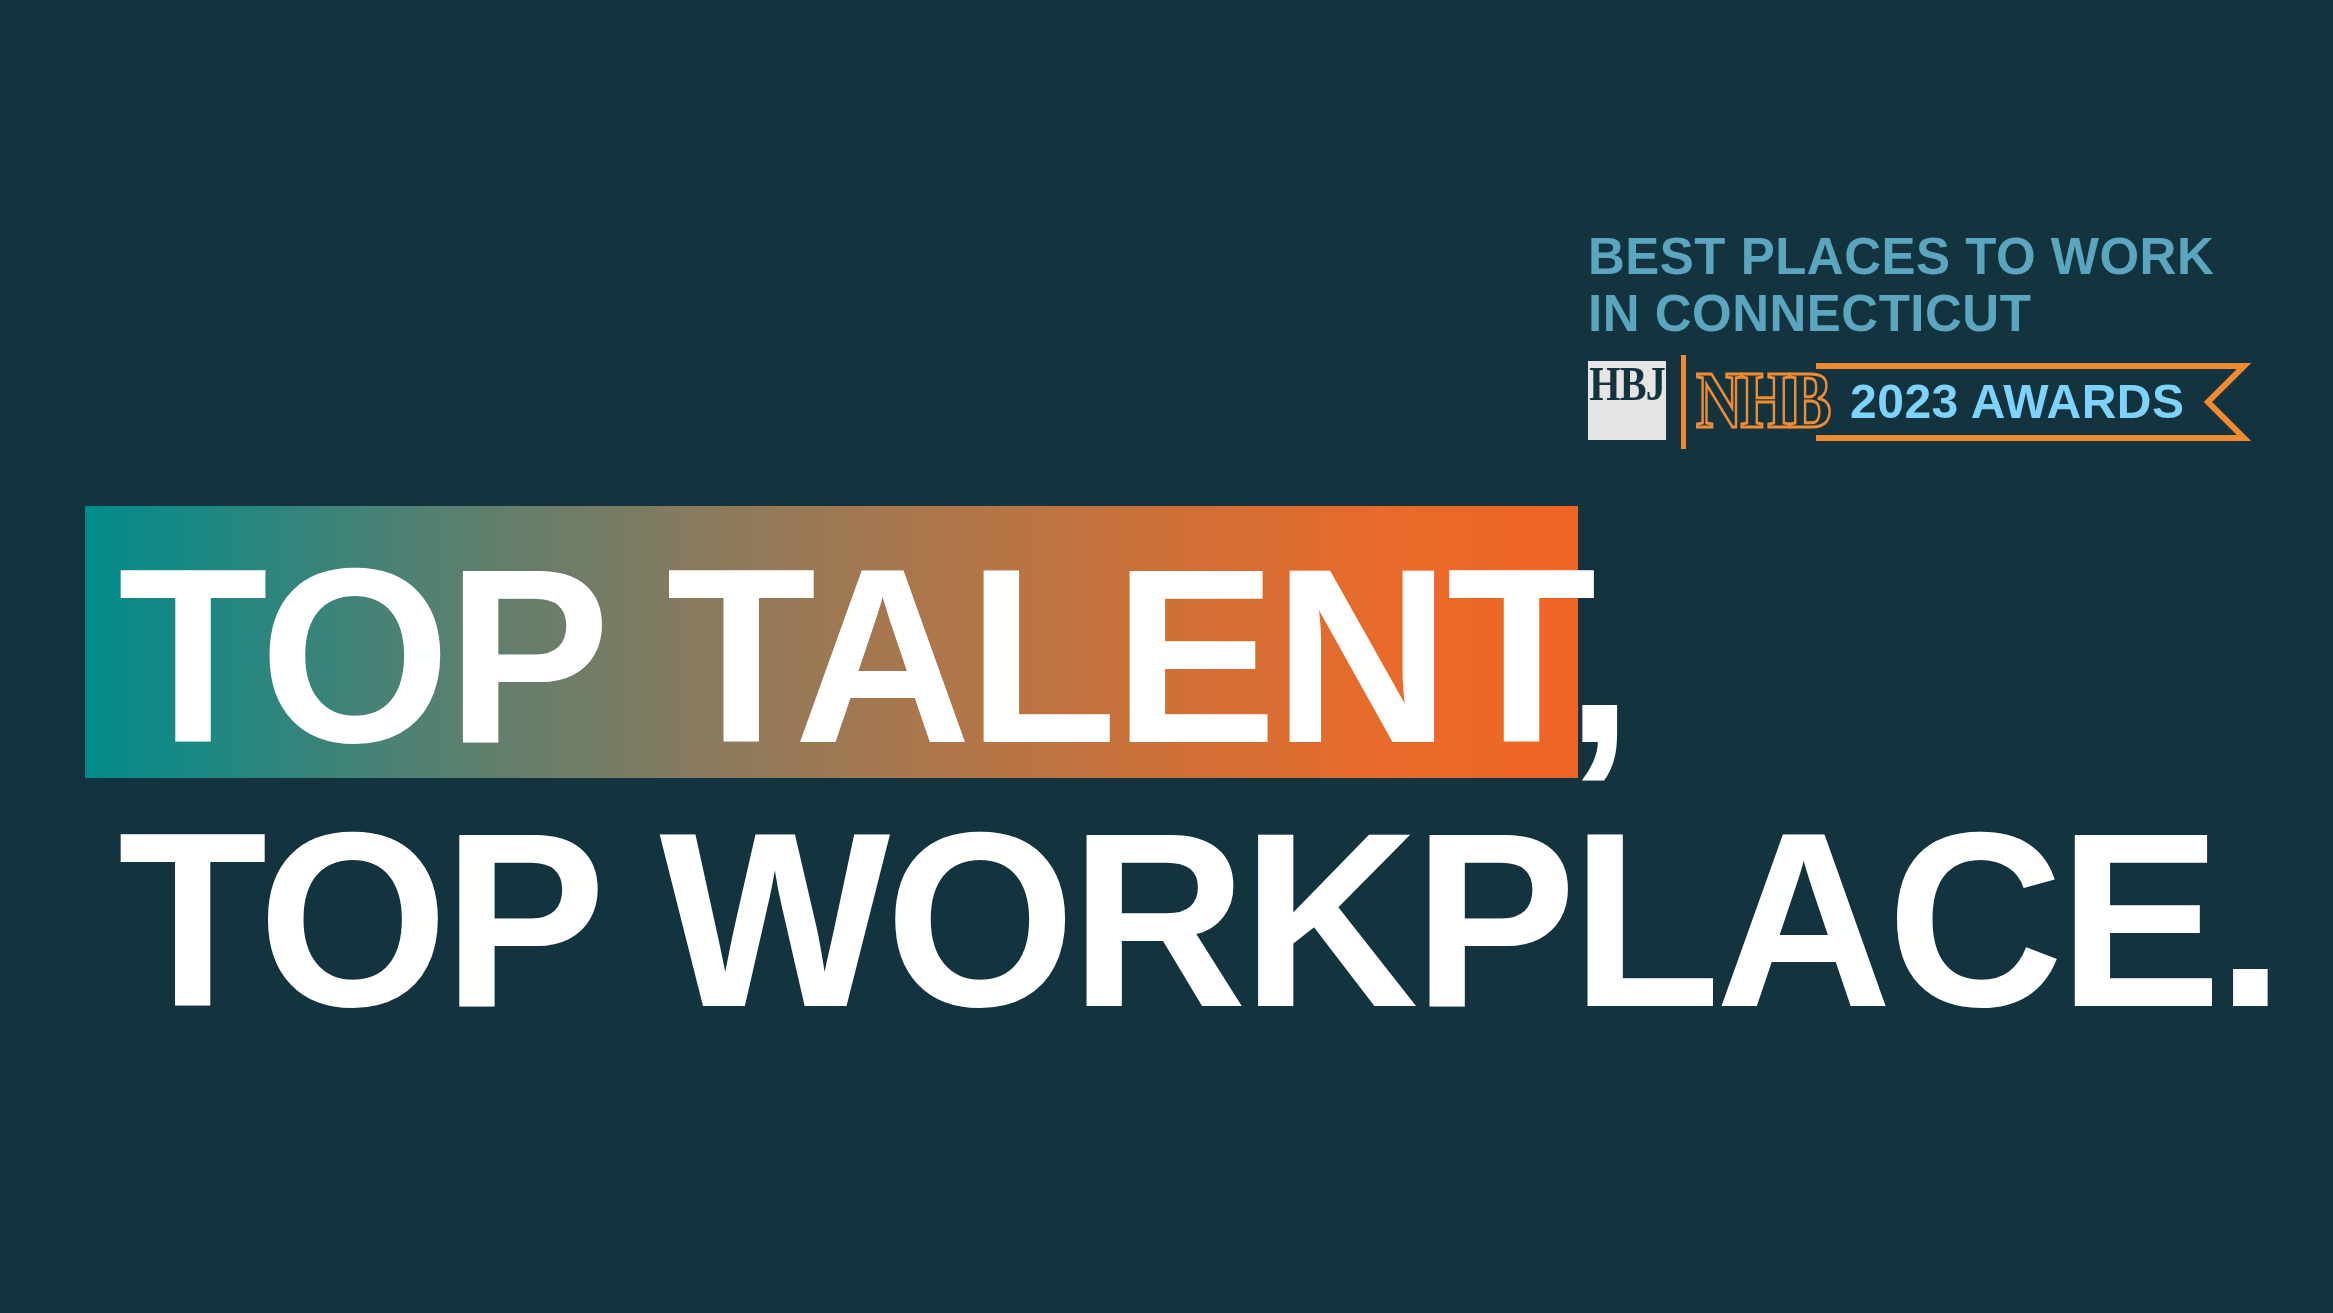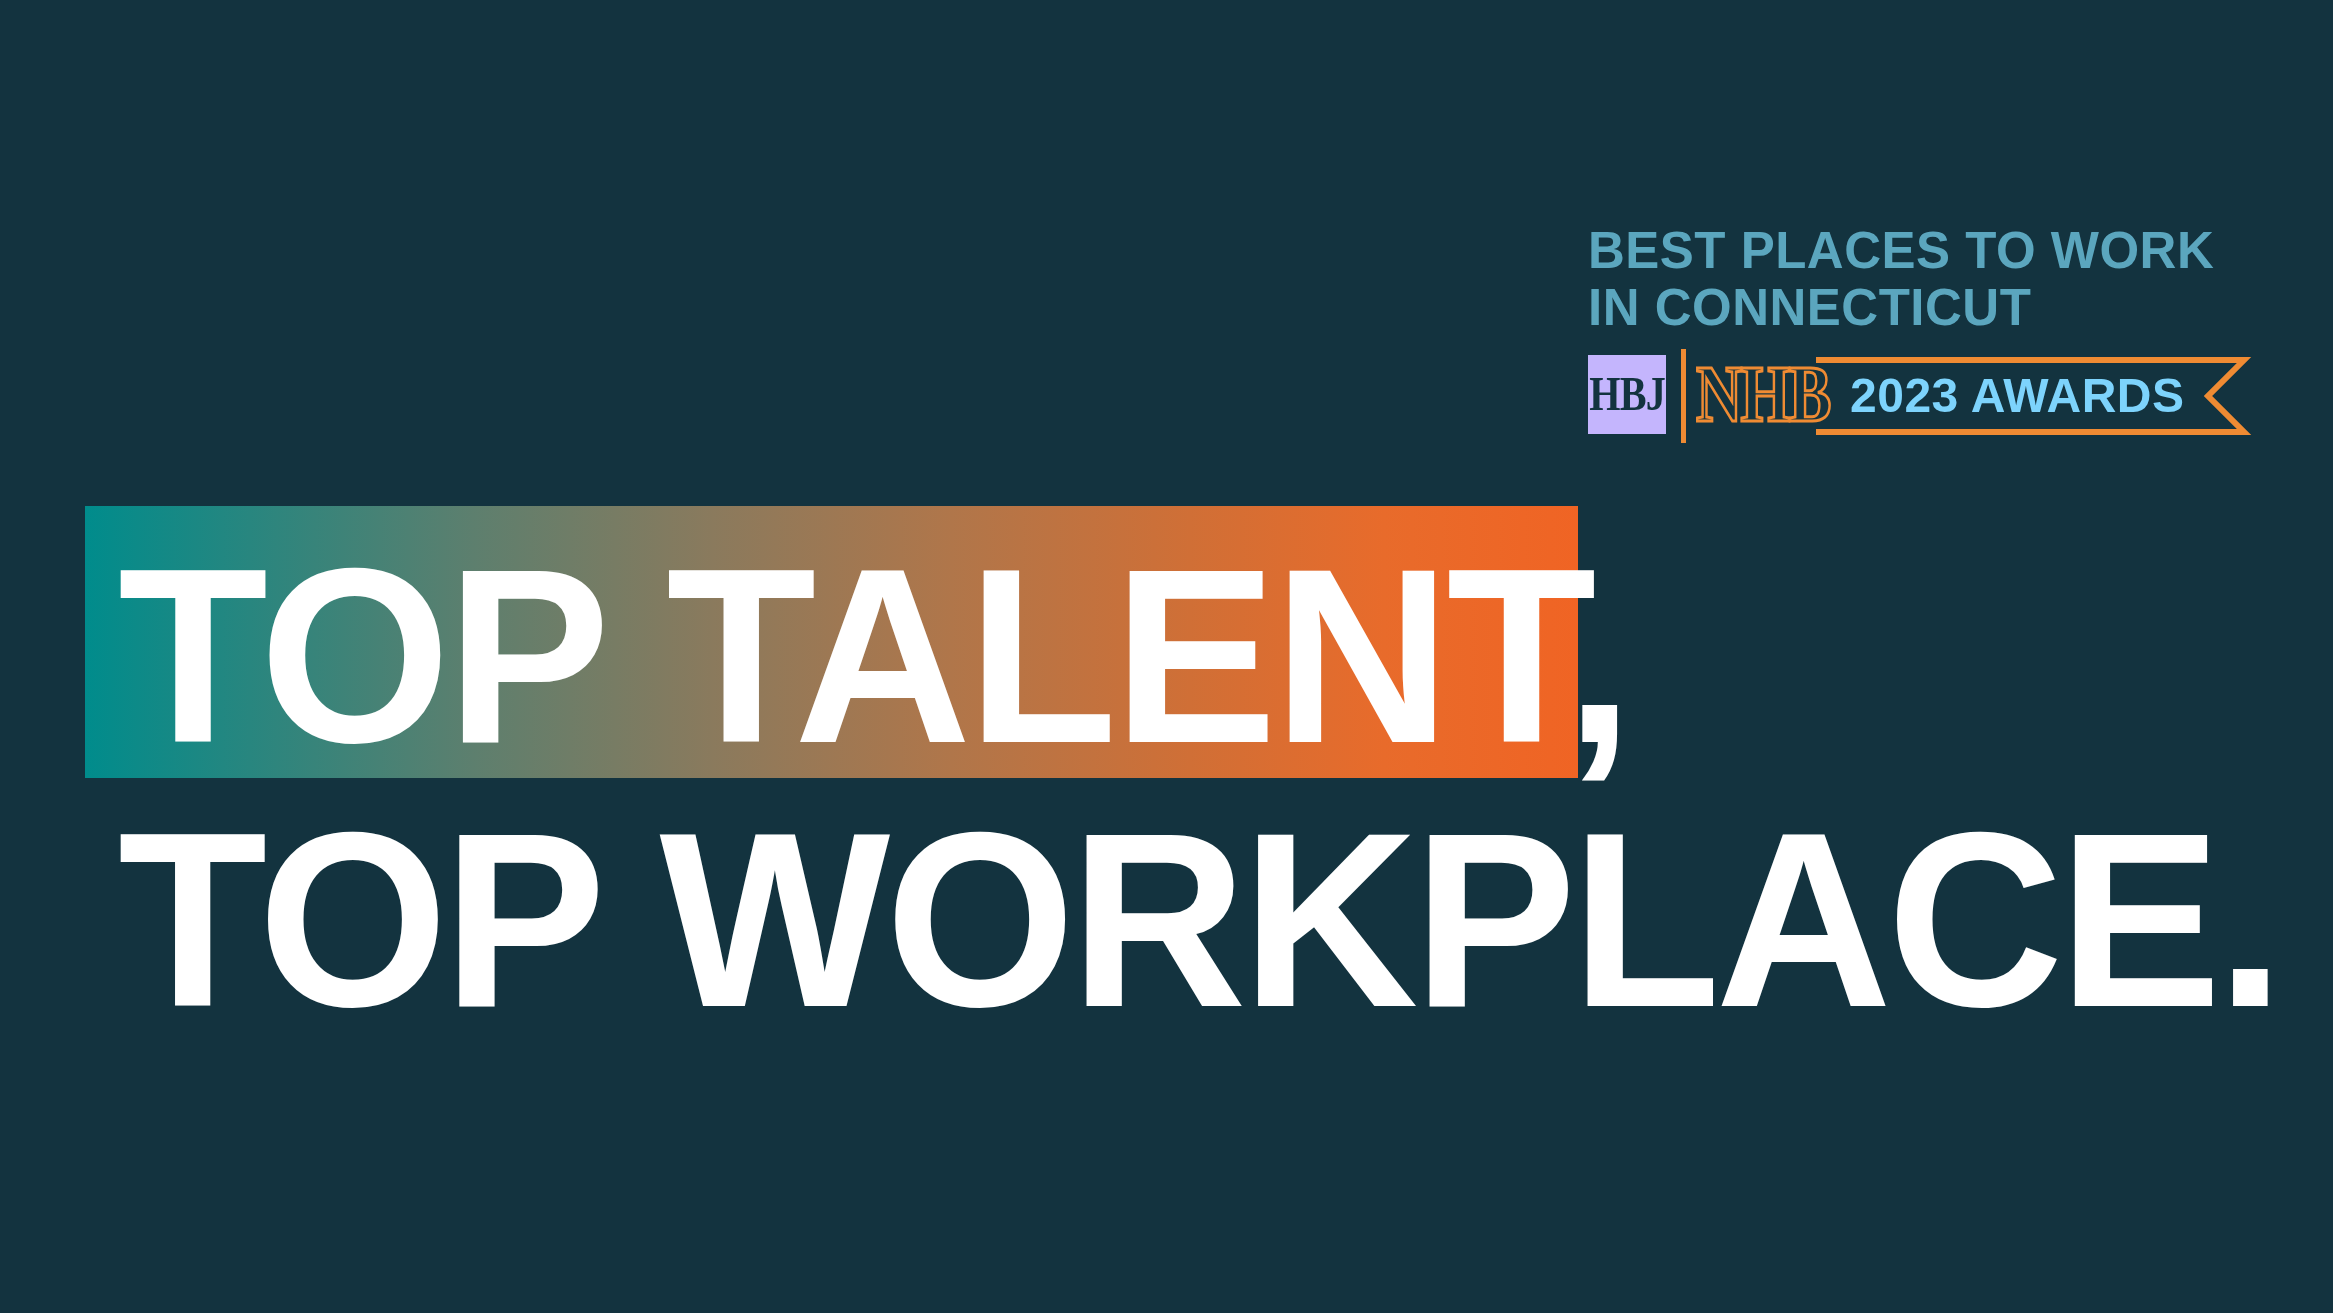--- a/index.html
+++ b/index.html
@@ -11,21 +11,21 @@
   }
   #stage {
     position:relative;
     width:2333px; height:1313px;
     background:#13333f;
   }
 
   
   #badge {
     position:absolute;
-    left:1588px; top:222px;
+    left:1588px; top:228px;
     width:660px; height:225px;
   }
   .badge-line {
     font-family:"Liberation Sans", sans-serif;
     font-weight:700;
     font-size:51px;
     line-height:57px;
     letter-spacing:0.5px;
     color:#5ba6be;
     white-space:nowrap;
@@ -34,23 +34,22 @@
     position:relative;
     margin-top:19px;
     height:82px;
     width:660px;
   }
   
   #hbj-mark {
     position:absolute;
     left:0; top:0;
     width:78px; height:79px;
-    background:#c4b5fd;
+    background:#e5e5e5;
     display:flex;
-    align-items:center;
     justify-content:center;
   }
   #hbj-mark .hbj-text {
     font-family:"Liberation Serif", serif;
     font-weight:700;
     font-size:49px;
     line-height:49px;
     letter-spacing:-1px;
     color:#13333f;
     transform:scaleX(0.82);

